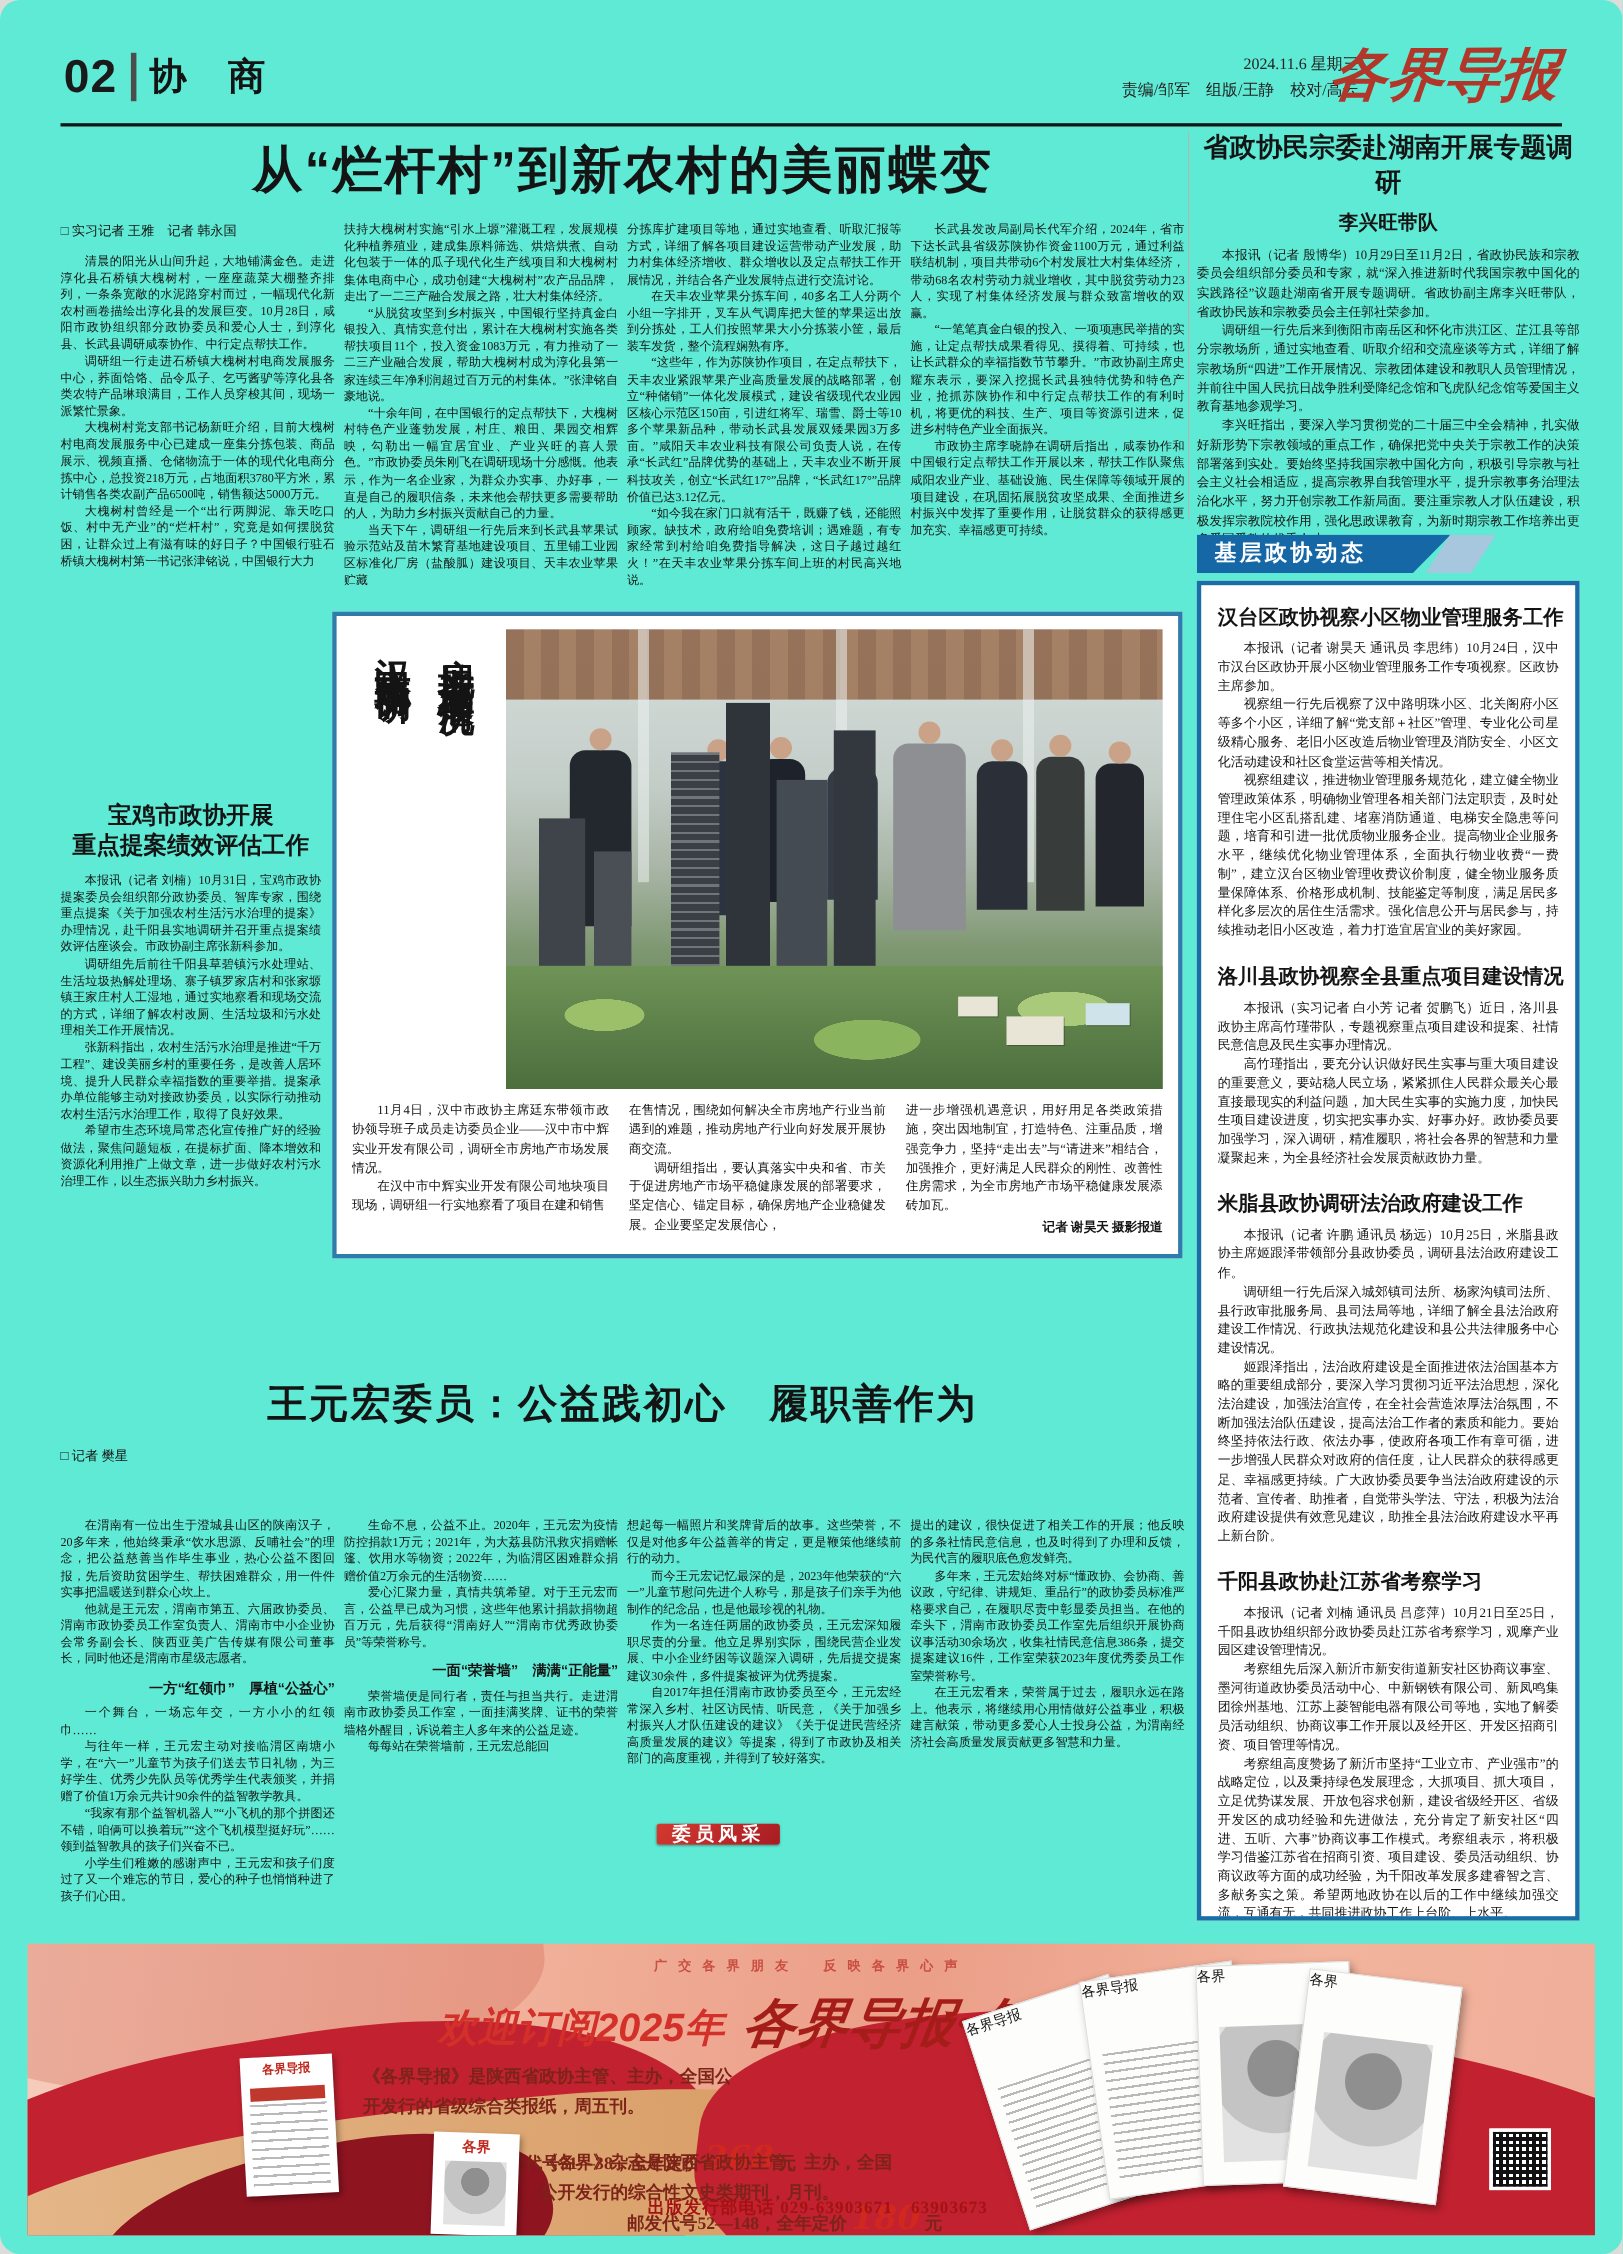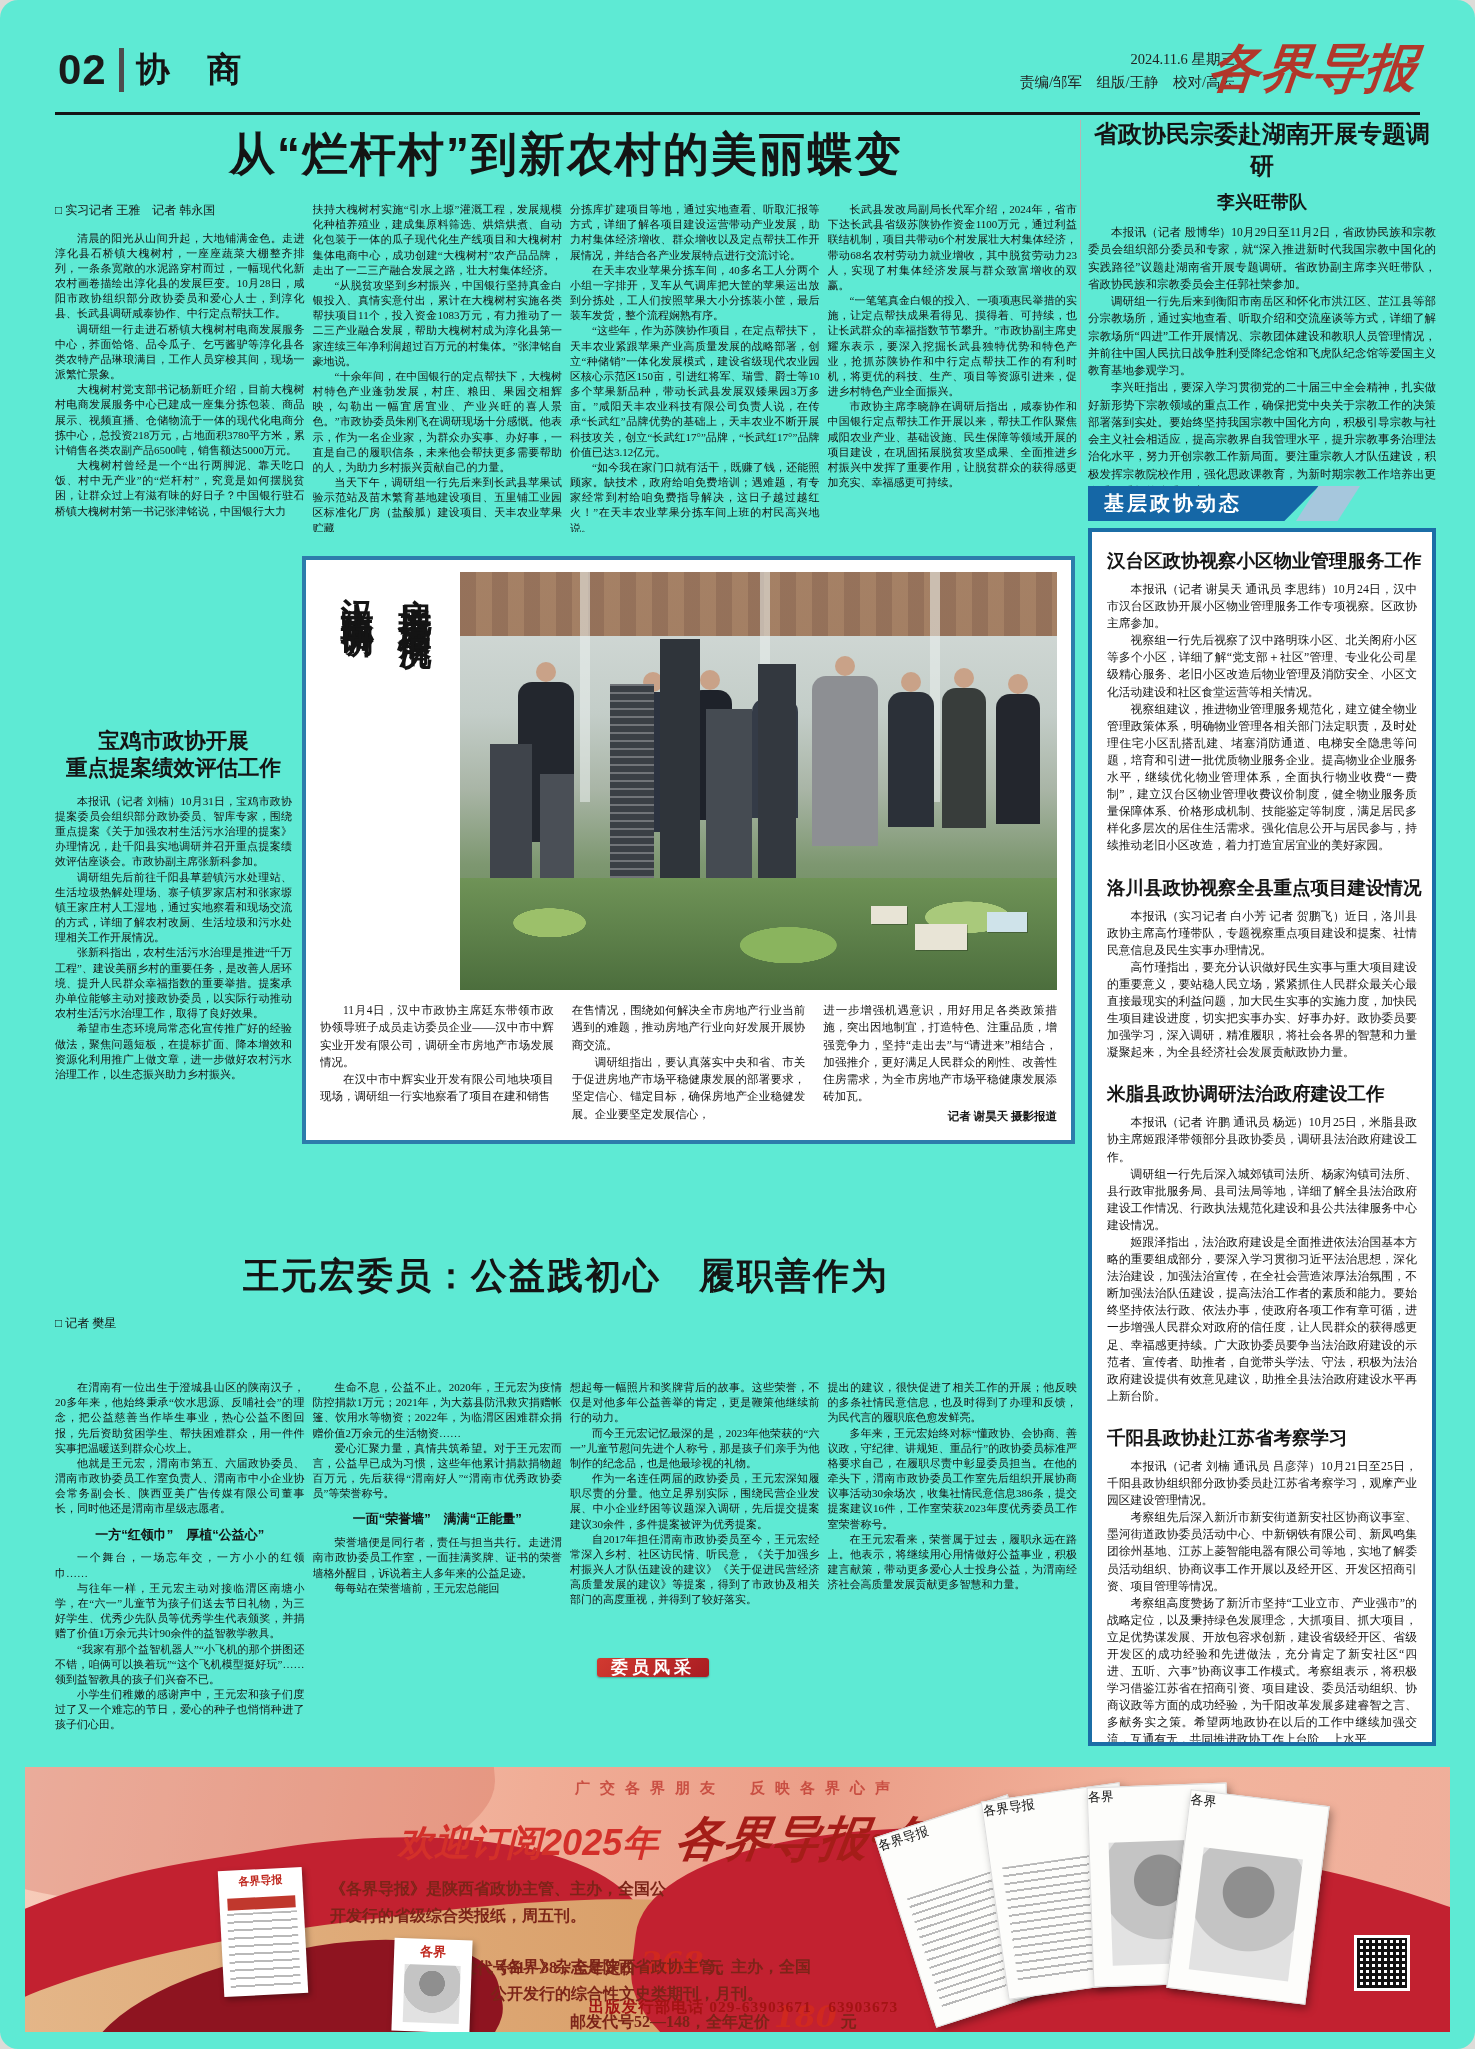--- a/index.html
+++ b/index.html
@@ -19,21 +19,21 @@
   .p{margin:0;text-indent:2em;text-align:justify;}
   .cols{display:flex;gap:8px;overflow:hidden;}
   .col{flex:1;overflow:hidden;}
   .headline-xl{font-family:"Liberation Sans",sans-serif;font-weight:bold;font-size:46px;
                text-align:center;letter-spacing:2px;margin:0;}
   .subhead{font-family:"Liberation Sans",sans-serif;font-weight:bold;font-size:22px;text-align:center;margin:10px 0 0;}
   .byline{text-indent:0;font-size:12px;margin:0 0 12px;}
   .body-txt{font-size:11px;line-height:1.38;}
   .h-small{font-family:"Liberation Sans",sans-serif;font-weight:bold;font-size:21.5px;text-align:center;
            line-height:1.25;margin:0;}
-  .inner-sub{font-family:"Liberation Sans",sans-serif;font-weight:bold;font-size:13px;text-align:center;
+  .inner-sub{font-family:"Liberation Sans",sans-serif;font-weight:bold;font-size:13px;text-align:right;
              text-indent:0;margin:9px 0 7px;}
   
   .pm{border:4px solid #2d7cab;background:#fff;box-sizing:border-box;padding:12px 14px;}
   .pm-top{display:flex;gap:16px;height:418px;}
   .vt{writing-mode:vertical-rl;text-orientation:upright;font-family:"Liberation Sans",sans-serif;
       font-weight:bold;font-size:33px;letter-spacing:5px;line-height:1.75;width:124px;}
   .photo{flex:1;position:relative;overflow:hidden;background:linear-gradient(180deg,#d8dedc 0%,#c3cdc8 34%,#a9b5a6 52%,#7d9770 70%,#5d7b50 100%);}
   .ceiling{position:absolute;left:0;top:0;right:0;height:64px;
            background:repeating-linear-gradient(90deg,#8a5f44 0 16px,#9c7050 16px 32px);opacity:.85;}
   .mullion{position:absolute;top:0;bottom:45%;width:10px;background:rgba(235,240,238,.55);}
@@ -63,21 +63,21 @@
   .bb-h{font-family:"Liberation Sans",sans-serif;font-weight:bold;font-size:18.5px;text-align:left;
         white-space:nowrap;margin:0 0 8px;}
   .bb-p{font-size:11.8px;line-height:1.45;}
   
   .badge{background:linear-gradient(135deg,#d23a30,#a81c22);color:#fff;font-family:"Liberation Sans",sans-serif;
          font-weight:bold;font-size:17px;letter-spacing:4px;display:flex;align-items:center;justify-content:center;
          border-radius:3px;box-shadow:0 1px 2px rgba(0,0,0,.3);}
   
   .ad{overflow:hidden;background:linear-gradient(100deg,#f7cdbb 0%,#f0ad96 35%,#eb9e88 55%,#f2b49d 80%,#efae9a 100%);}
   .wave{position:absolute;border-radius:45%;}
-  .ad-tag{position:absolute;left:0;right:0;top:12px;text-align:center;color:#c03a30;font-size:15px;
+  .ad-tag{position:absolute;left:0;right:0;top:12px;text-align:center;color:#c03a30;font-size:12px;
           letter-spacing:10px;font-weight:bold;opacity:.8;}
   .ad-title{position:absolute;left:0;right:0;top:40px;text-align:center;white-space:nowrap;}
   .ad-title .pre{font-family:"Liberation Sans",sans-serif;font-style:italic;font-weight:bold;font-size:36px;color:#d3302a;}
   .ad-title .main{font-family:"DejaVu Serif",serif;font-style:italic;font-weight:bold;font-size:48px;color:#a51d18;
                   transform:skewX(-8deg);display:inline-block;margin-left:14px;}
   .ad-blurb{position:absolute;width:340px;font-size:16px;font-weight:bold;color:#7c2418;line-height:1.7;}
   .ad-price{position:absolute;font-size:16px;font-weight:bold;color:#7c2418;}
   .ad-price .num{font-family:"DejaVu Serif",serif;font-style:italic;font-weight:bold;font-size:30px;color:#d0281f;}
   .thumb{position:absolute;background:#fff;box-shadow:2px 3px 6px rgba(0,0,0,.35);overflow:hidden;}
   .thumb .tt{color:#c02a20;font-family:"Liberation Sans",sans-serif;font-weight:bold;text-align:center;margin-top:4px;}

